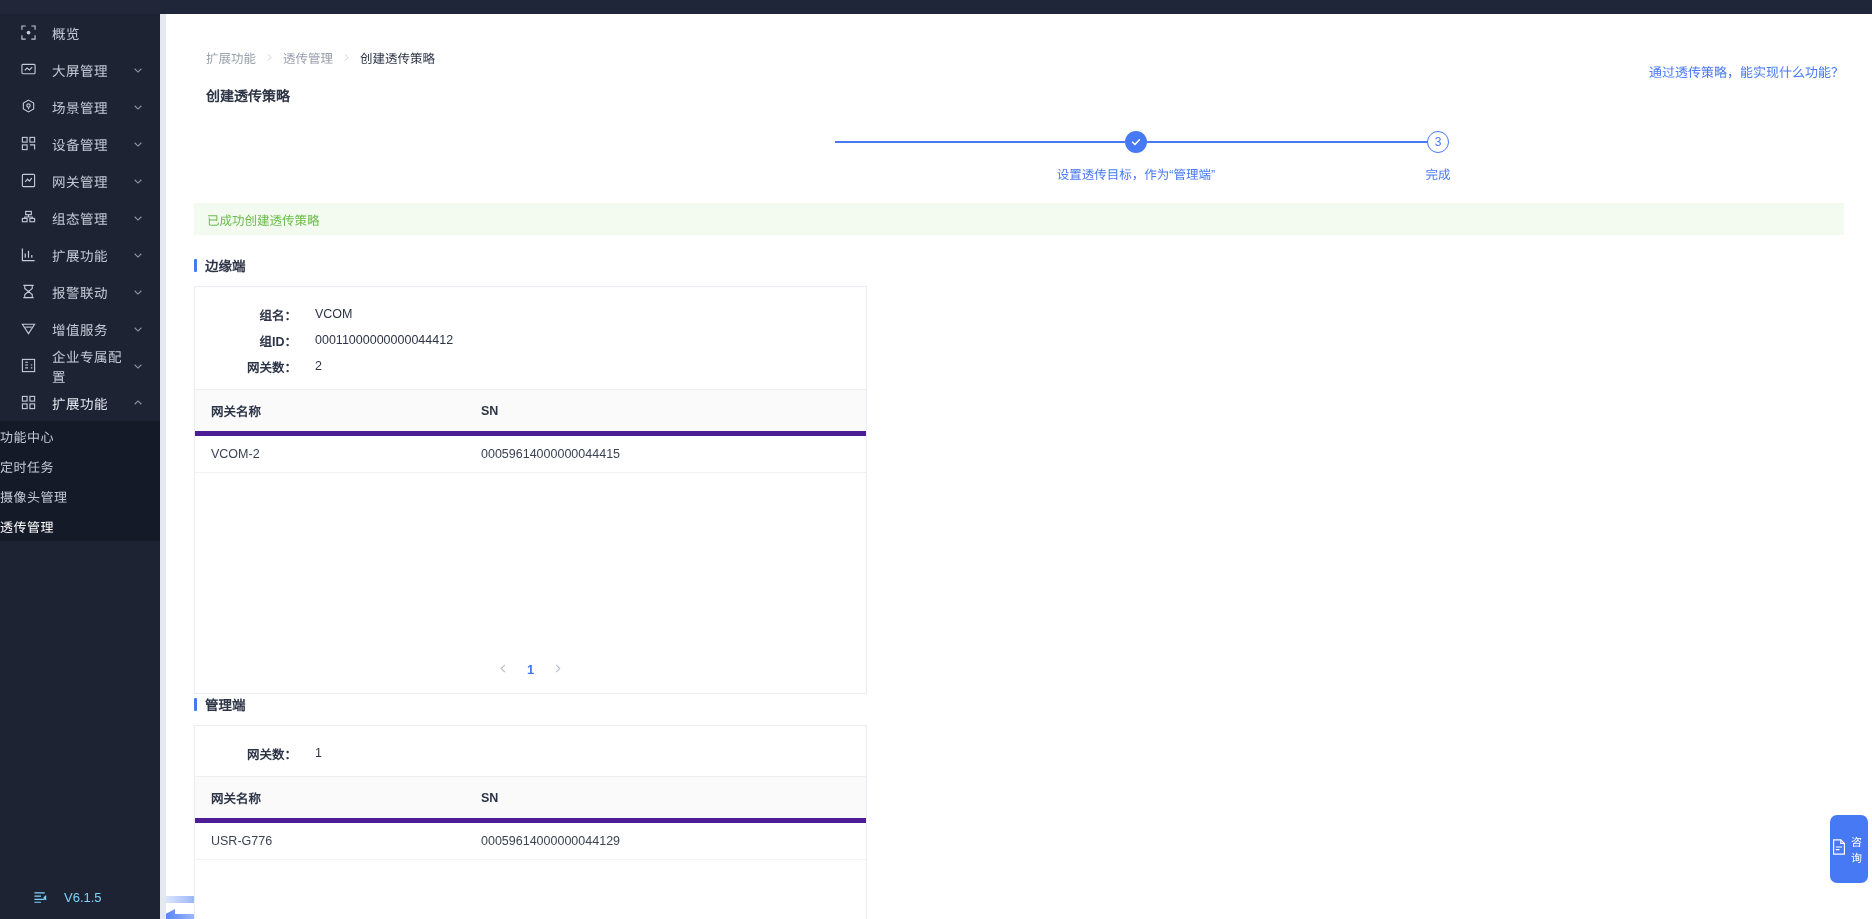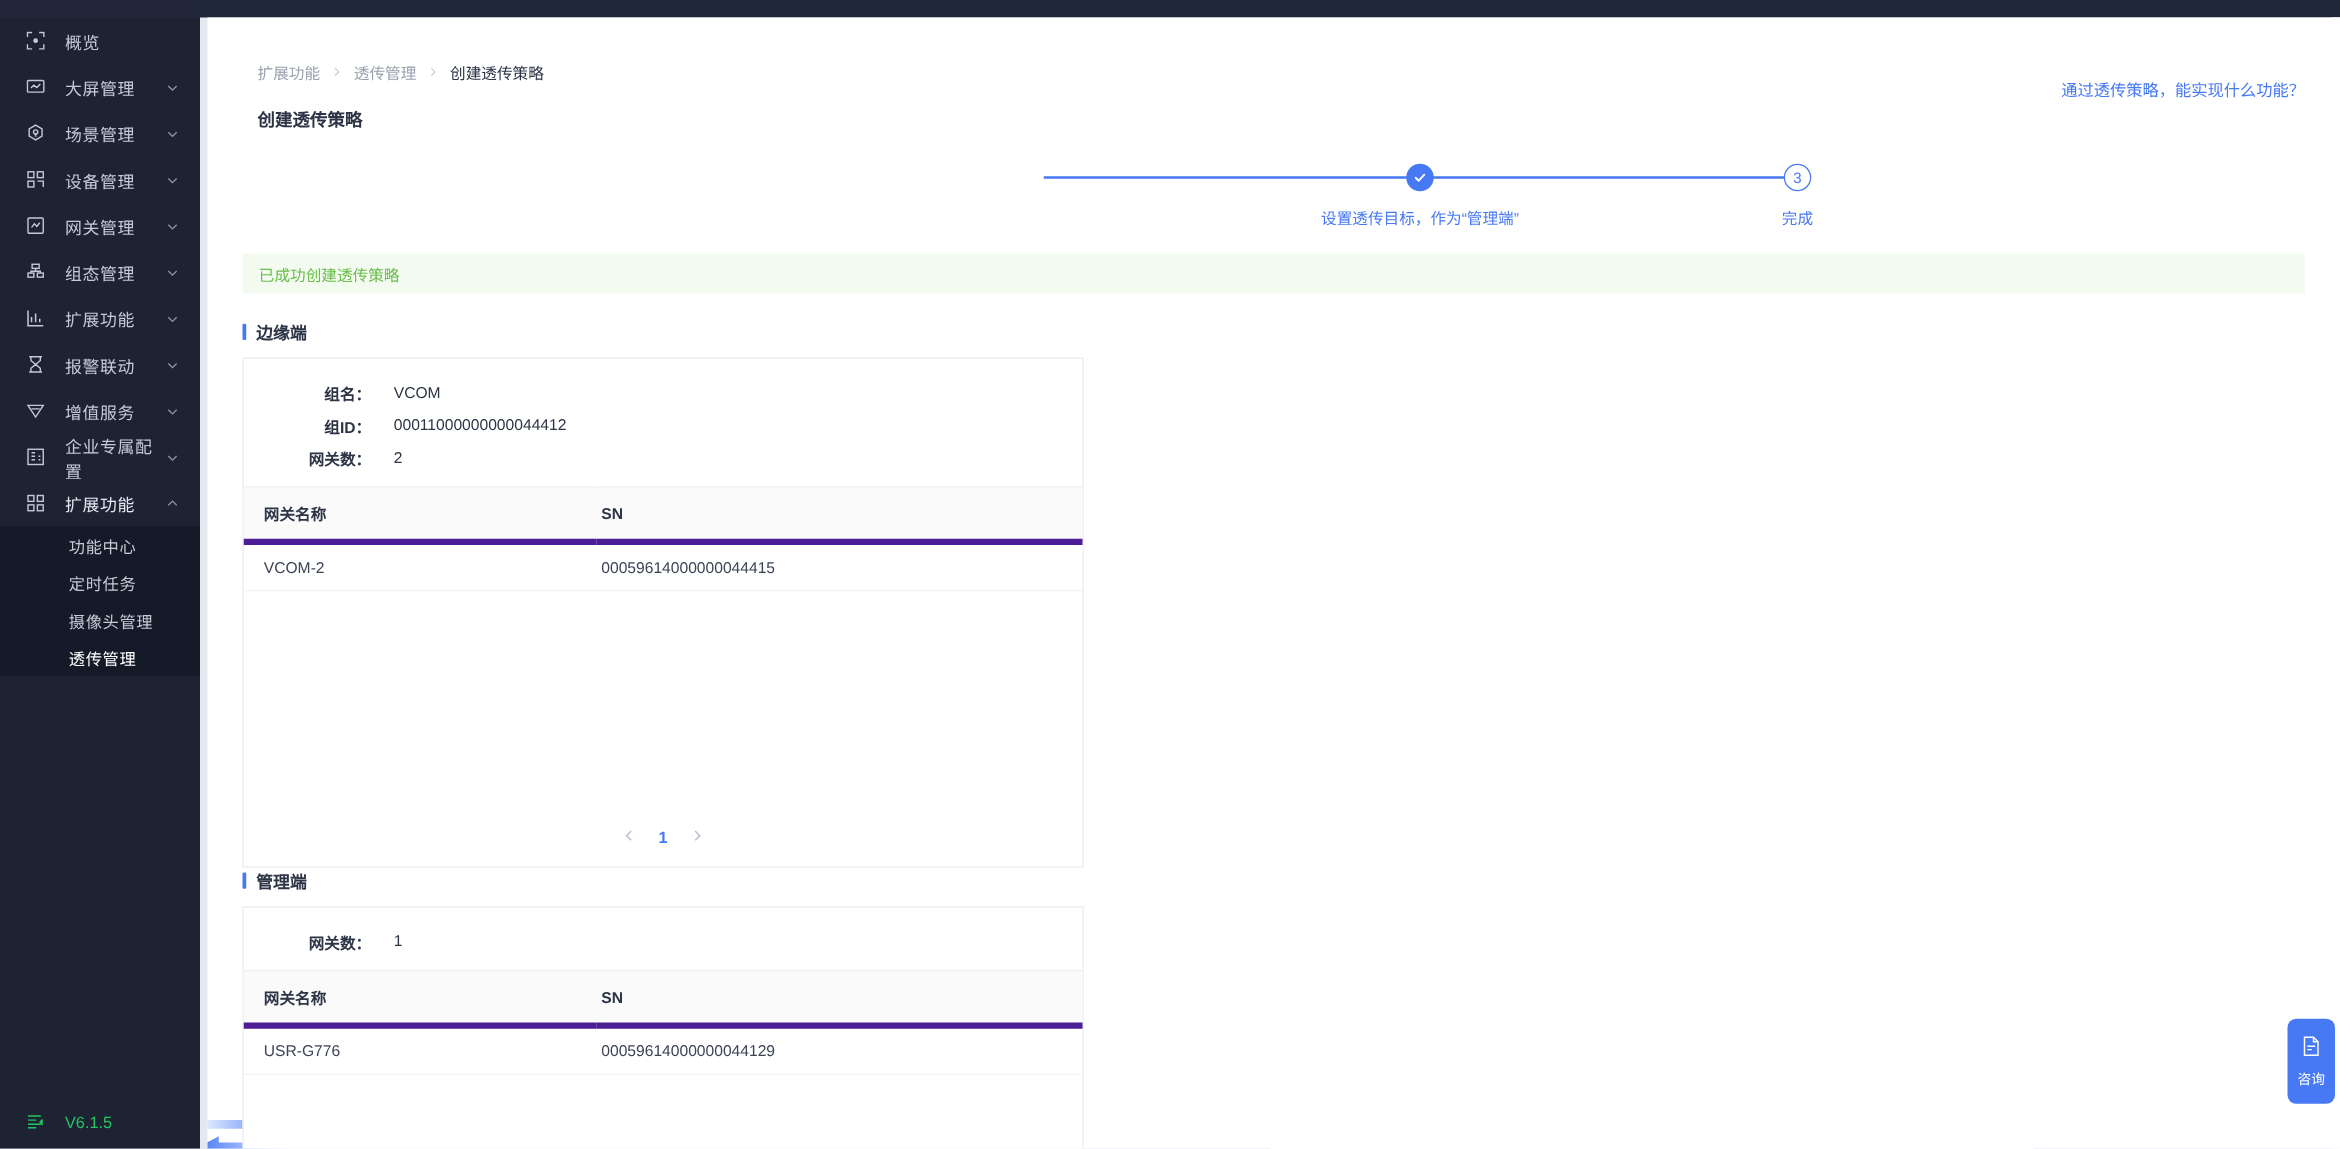--- a/index.html
+++ b/index.html
@@ -39,28 +39,28 @@
   }
   .nav-item .lbl { flex: 1 1 auto; letter-spacing: .5px; }
   .nav-item .chev {
     width: 16px; margin-right: 14px; display: inline-flex;
     align-items: center; justify-content: center; color: #8e95a8;
   }
   .nav-item.expanded { color: #e3e7f0; }
   .subnav { background: #151a29; }
   .subnav-item {
     height: 30px; display: flex; align-items: center;
-    padding-left: 55px; color: #c4c9d6; font-size: 13px; cursor: pointer;
+    color: #c4c9d6; font-size: 13px; cursor: pointer;
     letter-spacing: .5px;
   }
   .subnav-item.active { color: #ffffff; }
   .sidebar-footer {
-    position: absolute; bottom: 0; left: 0; width: 160px; height: 44px;
+    position: absolute; bottom: 0; left: 12px; width: 160px; height: 44px;
     display: flex; align-items: center; padding-left: 18px;
-    color: #22c55e; font-size: 13px;
+    color: #7dd3fc; font-size: 13px;
   }
   .sidebar-footer .ic { width: 20px; margin-right: 14px; display:inline-flex; align-items:center; justify-content:center;}
 
   
   .main-wrap { flex: 1 1 auto; position: relative; height: 919px; background: #e4e8ef; }
   .main-topstrip { height: 14px; background: #20263a; }
   .content {
     position: absolute; left: 6px; top: 14px; right: 0px; bottom: 0;
     background: #ffffff;
     overflow: hidden;
@@ -185,21 +185,21 @@
     background: #4779f5; color: #fff; border: none;
     width: 74px; height: 32px; font-size: 13px; cursor: pointer;
     font-family: "Liberation Sans", sans-serif;
   }
 
   
   .float-widget {
     position: absolute; right: 4px; bottom: 36px;
     width: 38px; height: 68px; background: #4779f5;
     border-radius: 7px;
-    display: flex; flex-direction: column; align-items: center; justify-content: center;
+    display: flex; flex-direction: row; align-items: center; justify-content: center;
     color: #fff; cursor: pointer; gap: 3px;
   }
   .float-widget .fw-label { font-size: 11px; }
   .scroll-rail {
     position: absolute; right: 0; top: 14px; width: 7px; bottom: 0;
     background: #ffffff;
   }
 </style>
 </head>
 <body>

